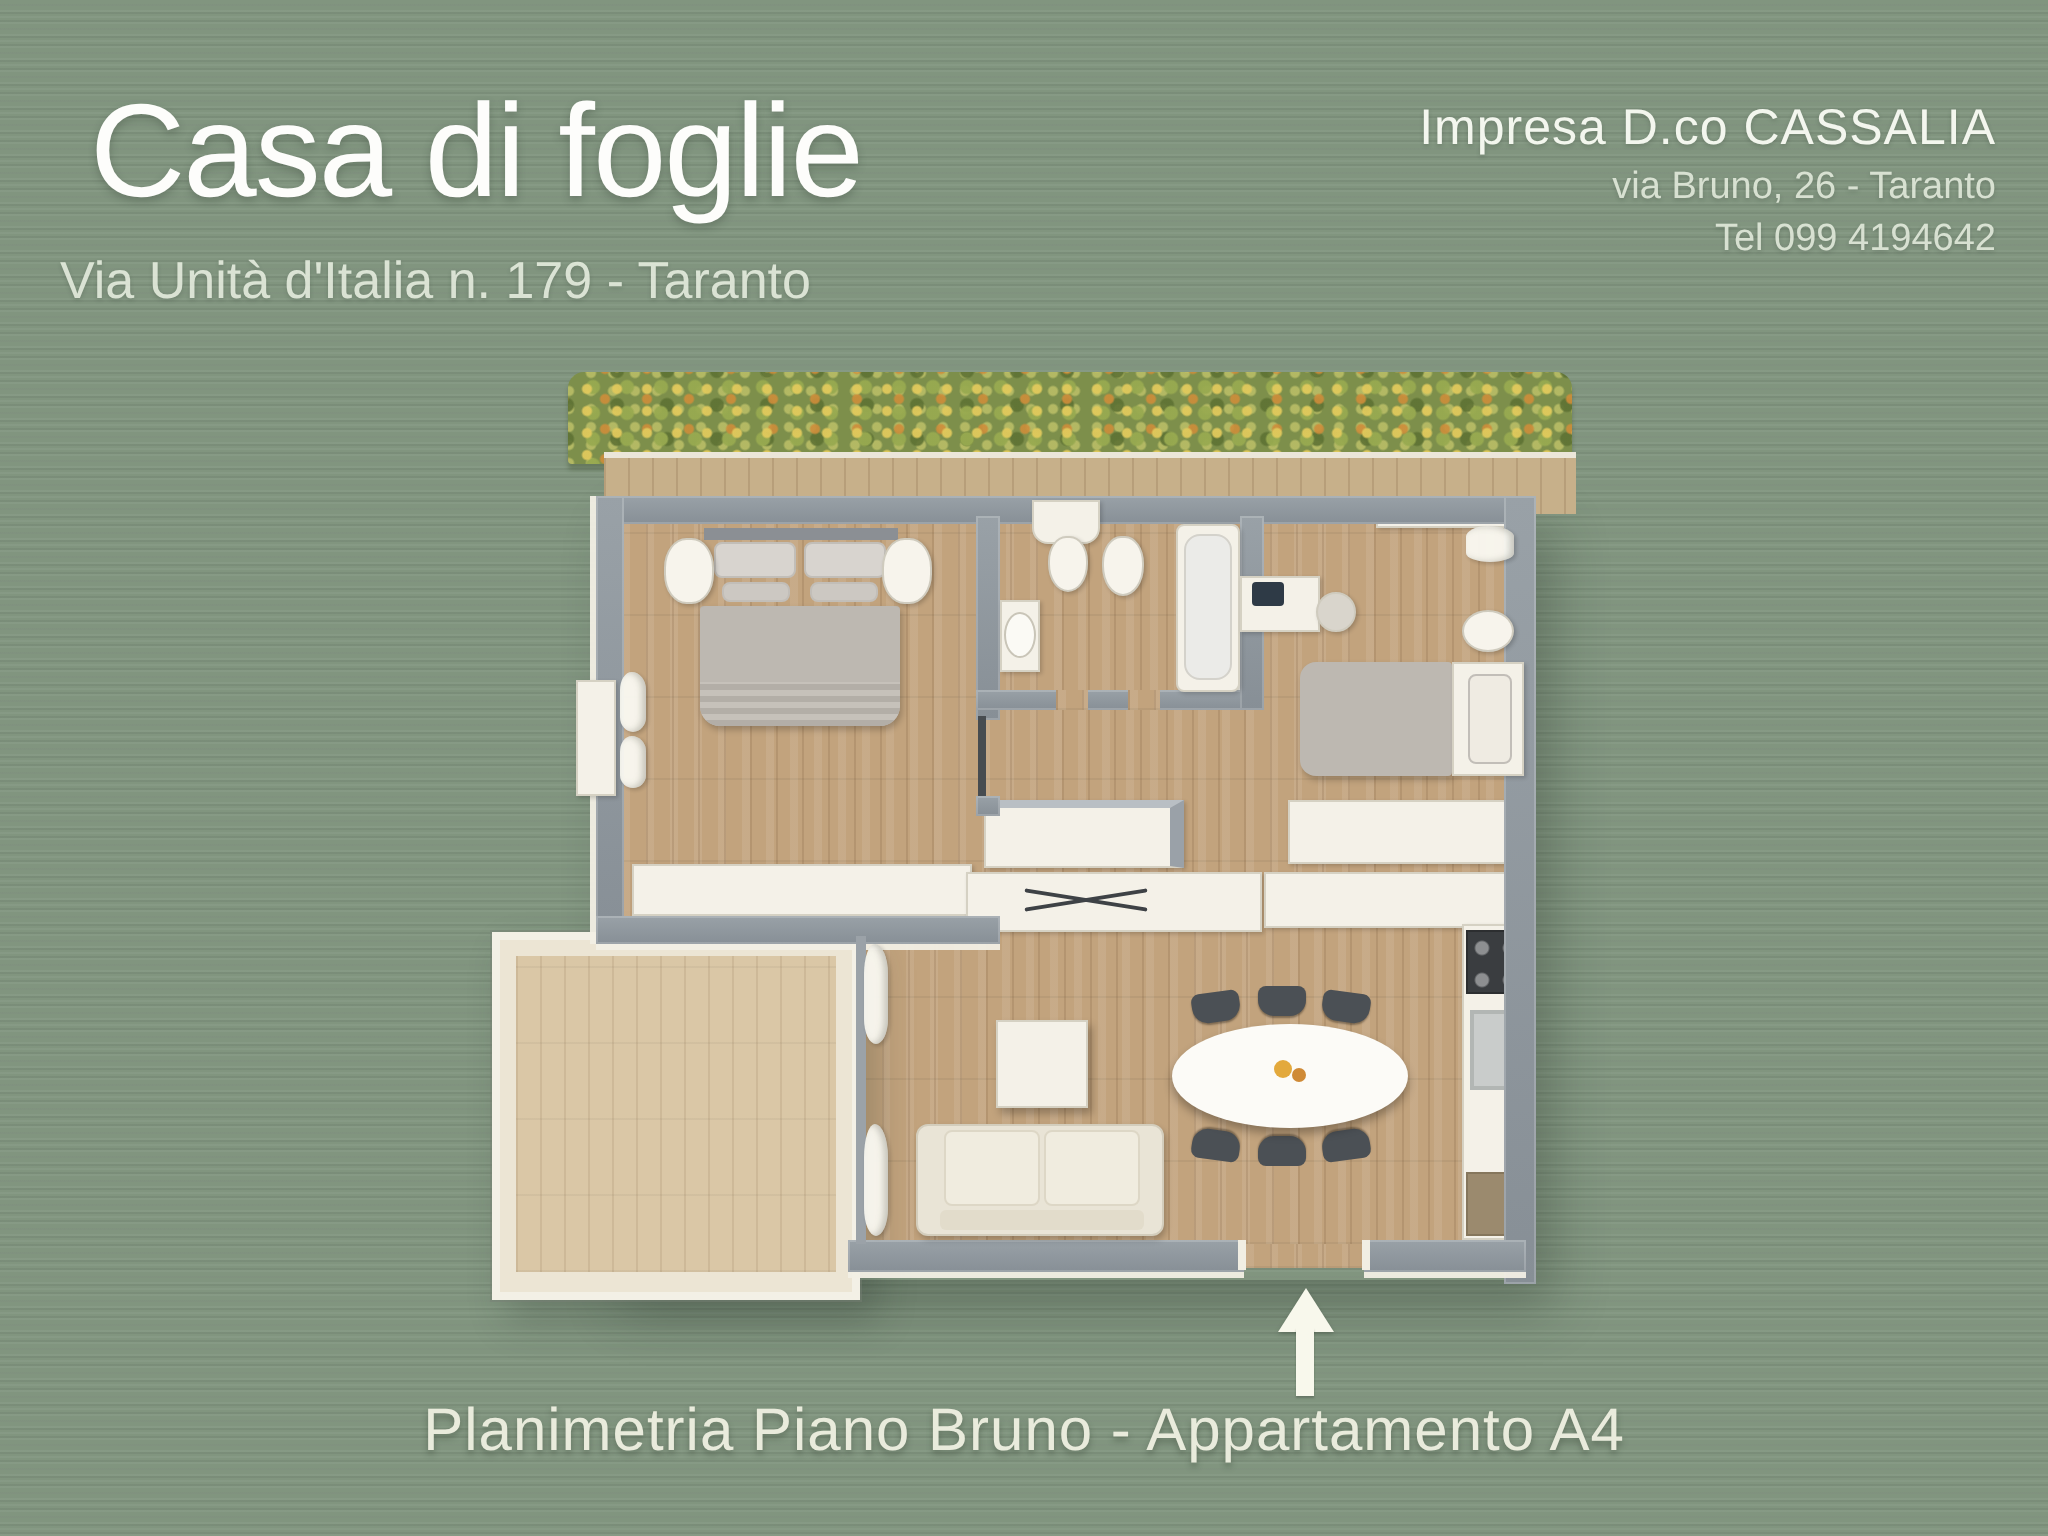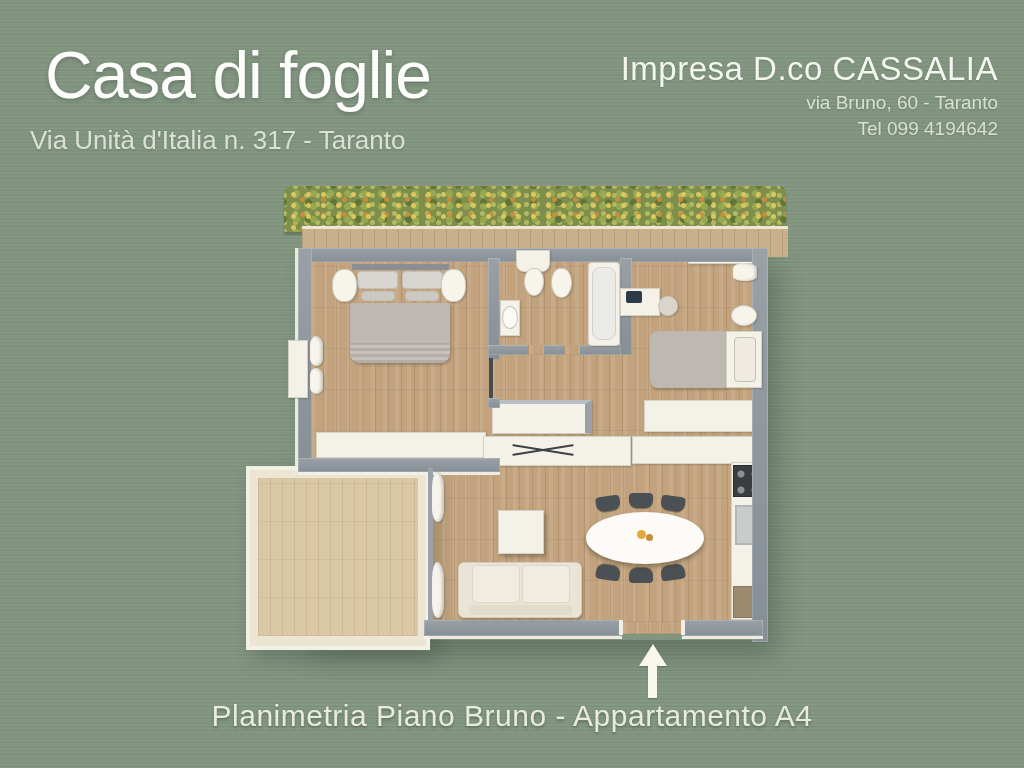--- a/index.html
+++ b/index.html
@@ -14,21 +14,21 @@
   .abs{position:absolute;}
 
   
   .brand{position:absolute; left:30px; top:26px; color:#fff;}
   .title{margin:15px; font-size:66px; font-weight:400; letter-spacing:-1px; line-height:1.05;
          color:#FDFDFB; text-shadow:0 2px 4px rgba(40,52,40,.28);}
   .subtitle{margin-top:7px; font-size:26px; color:rgba(240,246,233,.82);
             text-shadow:0 1px 2px rgba(40,52,40,.2);}
   .company{position:absolute; right:26px; top:50px; text-align:right;
            color:#F3F6EE; text-shadow:0 1px 2px rgba(40,52,40,.22);}
-  .company-name{font-size:33px; letter-spacing:.5px;}
+  .company-name{font-size:25px; letter-spacing:.5px;}
   .company-line{font-size:19px; margin-top:4px; color:rgba(233,240,226,.85);}
 
   
   .caption{position:absolute; left:0; right:0; top:699px; text-align:center;
            font-size:30px; color:#E9EBDC; letter-spacing:.5px;
            text-shadow:0 2px 3px rgba(48,60,46,.4);}
   .arrow-head{position:absolute; left:639px; top:644px; width:0; height:0;
               border-left:14px solid rgba(0,0,0,0); border-right:14px solid rgba(0,0,0,0);
               border-bottom:22px solid #F8F8EC; filter:drop-shadow(0 1px 1px rgba(40,52,40,.3));}
   .arrow-shaft{position:absolute; left:648px; top:664px; width:9px; height:34px;
@@ -100,25 +100,25 @@
   .basin{background:#FBFAF5; border:1px solid #C9C5B8; border-radius:50%; box-sizing:border-box;}
   .tub-inner{background:#EBEBE8; border:1px solid #D4D2CB; border-radius:8px; box-sizing:border-box;}
 </style>
 </head>
 <body>
 
 <div class="stage">
 
   <div class="brand">
     <h1 class="title">Casa di foglie</h1>
-    <div class="subtitle">Via Unità d'Italia n. 317 - Taranto</div>
+    <div class="subtitle">Via Unità d'Italia n. 179 - Taranto</div>
   </div>
   <div class="company">
     <div class="company-name">Impresa D.co CASSALIA</div>
-    <div class="company-line">via Bruno, 60 - Taranto</div>
+    <div class="company-line">via Bruno, 26 - Taranto</div>
     <div class="company-line">Tel 099 4194642</div>
   </div>
 
   <div class="plan">
     <div class="abs block-shadow"></div>
     <div class="abs hedge"></div>
     <div class="abs terrace"></div>
 
     <div class="abs wood" style="left:310px;top:258px;width:455px;height:214px;"></div>
     <div class="abs wood" style="left:428px;top:458px;width:335px;height:164px;"></div>

